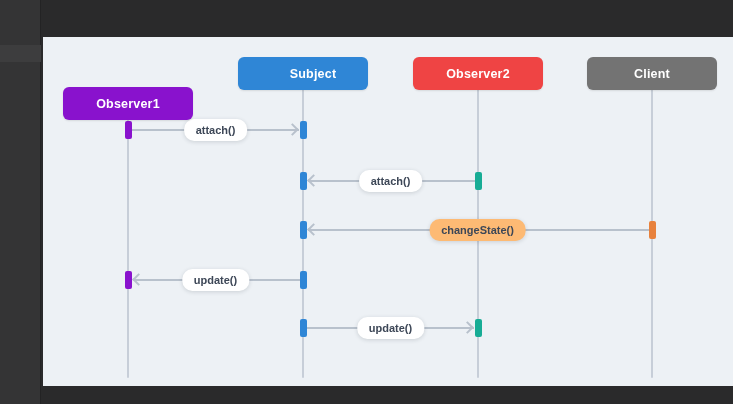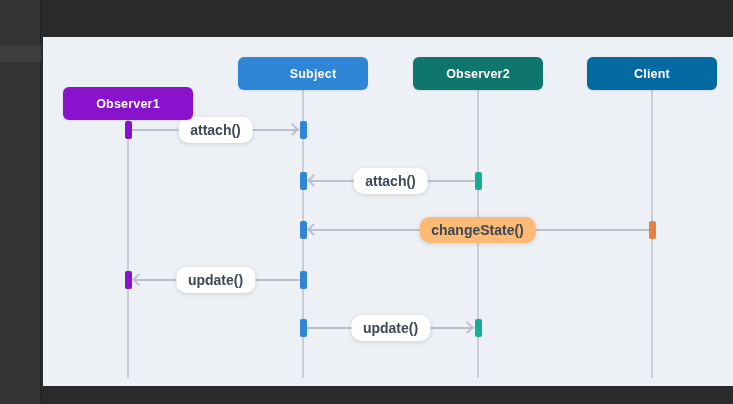--- a/index.html
+++ b/index.html
@@ -15,40 +15,40 @@
            background:var(--panel,#edf1f5); z-index:1; }
 
   .actor-box { position:absolute; display:flex; align-items:center; justify-content:center;
                border-radius:6px; color:#ffffff; font-weight:bold; font-size:12.5px;
                letter-spacing:.2px; z-index:6; box-shadow:0 1px 2px rgba(0,0,0,.10); }
   .lifeline { position:absolute; border-radius:2px; z-index:1; }
   .msg-line { position:absolute; height:2px; z-index:2; }
   .chev { position:absolute; width:9px; height:9px; border-top:2px solid; border-right:2px solid;
           z-index:2; background:transparent; }
   .msg-label { position:absolute; z-index:3; padding:5px 12px; border-radius:10px;
-               font-size:14px; font-weight:bold; white-space:nowrap;
+               font-size:11px; font-weight:bold; white-space:nowrap;
                box-shadow:0 1px 4px rgba(25,39,52,.16); }
   .bar { position:absolute; z-index:5; border-radius:2px; }
 </style>
 </head>
 <body>
 
 <div class="sidebar">
   <div class="sidebar-row"></div>
 </div>
 
 <div class="panel" id="panel">
     <div class="lifeline" style="left: 84px; top: 52px; width: 2px; height: 289px; background: rgb(199, 206, 216);"></div>
     <div class="actor-box" style="left: 20px; top: 20px; width: 130px; height: 33px; background: rgb(137, 18, 205); margin-top: 30px;">Observer1</div>
     <div class="lifeline" style="left: 259px; top: 52px; width: 2px; height: 289px; background: rgb(199, 206, 216);"></div>
     <div class="actor-box" style="left: 195px; top: 20px; width: 130px; height: 33px; background: rgb(47, 134, 214); padding-left: 20px;">Subject</div>
     <div class="lifeline" style="left: 434px; top: 52px; width: 2px; height: 289px; background: rgb(199, 206, 216);"></div>
-    <div class="actor-box" style="left: 370px; top: 20px; width: 130px; height: 33px; background: #0f766e;">Observer2</div>
+    <div class="actor-box" style="left: 370px; top: 20px; width: 130px; height: 33px; background: #ef4444;">Observer2</div>
     <div class="lifeline" style="left: 608px; top: 52px; width: 2px; height: 289px; background: rgb(199, 206, 216);"></div>
-    <div class="actor-box" style="left: 544px; top: 20px; width: 130px; height: 33px; background: #0369a1; text-align: right;">Client</div>
+    <div class="actor-box" style="left: 544px; top: 20px; width: 130px; height: 33px; background: #737373; text-align: right;">Client</div>
     <div class="msg-line" style="left: 88.5px; top: 92px; width: 167px; background: rgb(184, 193, 204);"></div>
     <div class="chev" style="left: 244.5px; top: 88px; border-color: rgb(184, 193, 204); transform: rotate(45deg);"></div>
     <div class="bar" style="left: 81.5px; top: 84px; width: 7px; height: 18px; background: rgb(137, 18, 205);"></div>
     <div class="bar" style="left: 256.5px; top: 84px; width: 7px; height: 18px; background: rgb(47, 134, 214);"></div>
     <div class="msg-label" style="left: 172.5px; top: 93px; transform: translate(-50%, -50%); background: rgb(255, 255, 255); color: rgb(61, 71, 87);">attach()</div>
     <div class="msg-line" style="left: 264.5px; top: 143px; width: 167px; background: rgb(184, 193, 204);"></div>
     <div class="chev" style="left: 265.5px; top: 139px; border-color: rgb(184, 193, 204); transform: rotate(-135deg);"></div>
     <div class="bar" style="left: 431.5px; top: 135px; width: 7px; height: 18px; background: rgb(23, 172, 149);"></div>
     <div class="bar" style="left: 256.5px; top: 135px; width: 7px; height: 18px; background: rgb(47, 134, 214);"></div>
     <div class="msg-label" style="left: 347.5px; top: 144px; transform: translate(-50%, -50%); background: rgb(255, 255, 255); color: rgb(61, 71, 87);">attach()</div>

